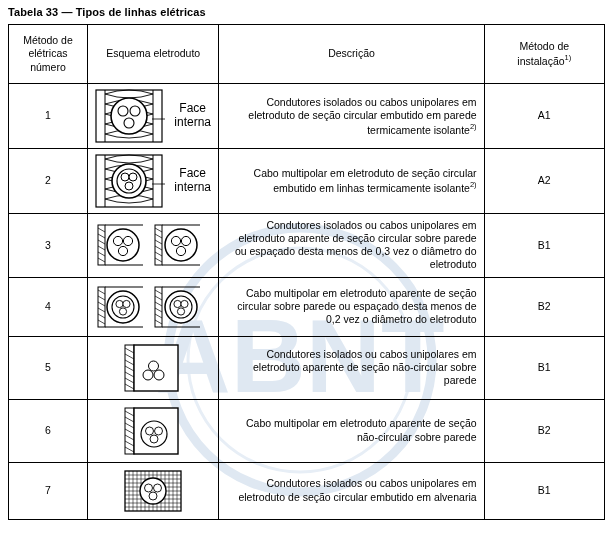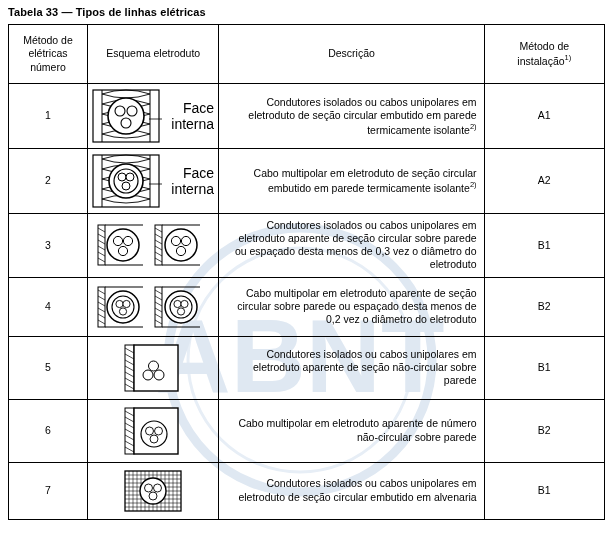--- a/index.html
+++ b/index.html
@@ -79,23 +79,23 @@
   sup { font-size: 7.5px; }
 
   
   .figwrap {
     display: flex;
     align-items: center;
     justify-content: center;
     gap: 3px;
   }
   .figlabel {
-    font-size: 14px;
+    font-size: 12px;
     line-height: 1.15;
-    text-align: right;
+    text-align: center;
     white-space: nowrap;
   }
   svg { display: block; }
 </style>
 </head>
 <body>
 
 <svg class="watermark" viewBox="0 0 300 300">
   <circle cx="150" cy="150" r="132" fill="none" stroke="#dfe8f2" stroke-width="9"></circle>
   <circle cx="150" cy="150" r="112" fill="none" stroke="#e7eef6" stroke-width="3"></circle>
@@ -176,21 +176,21 @@
               <circle cx="38" cy="23" r="4" fill="#ffffff" stroke="#000" stroke-width="1"></circle>
               <circle cx="34" cy="32" r="4" fill="#ffffff" stroke="#000" stroke-width="1"></circle>
               <line x1="57" y1="30" x2="70" y2="30" stroke="#000" stroke-width="0.8"></line>
             </svg>
             <div class="figlabel">
               <span>Face</span><br>
               <span>interna</span>
             </div>
           </div>
         </td>
-        <td class="desc"><span>Cabo multipolar em eletroduto de seção circular embutido em parede termicamente isolante</span><sup>2)</sup></td>
+        <td class="desc"><span>Cabo multipolar em eletroduto de seção circular embutido em linhas termicamente isolante</span><sup>2)</sup></td>
         <td class="ref">A2</td>
       </tr>
 
       <tr>
         <td class="num">3</td>
         <td class="fig">
           <div class="figwrap">
             <svg width="116" height="48" viewBox="0 0 116 48">
 
               <rect x="3" y="4" width="7" height="40" fill="#ffffff" stroke="#000" stroke-width="1"></rect>
@@ -318,21 +318,21 @@
                 <line x1="8" y1="42" x2="17" y2="47"></line>
               </g>
               <rect x="17" y="3" width="44" height="46" fill="#ffffff" stroke="#000" stroke-width="1.4"></rect>
               <circle cx="37" cy="29" r="13" fill="#ffffff" stroke="#000" stroke-width="1.2"></circle>
               <circle cx="32.5" cy="26" r="4" fill="#ffffff" stroke="#000" stroke-width="0.9"></circle>
               <circle cx="41.5" cy="26" r="4" fill="#ffffff" stroke="#000" stroke-width="0.9"></circle>
               <circle cx="37" cy="34" r="4" fill="#ffffff" stroke="#000" stroke-width="0.9"></circle>
             </svg>
           </div>
         </td>
-        <td class="desc"><span>Cabo multipolar em eletroduto aparente de número não-circular sobre parede</span></td>
+        <td class="desc"><span>Cabo multipolar em eletroduto aparente de seção não-circular sobre parede</span></td>
         <td class="ref">B2</td>
       </tr>
 
       <tr>
         <td class="num">7</td>
         <td class="fig">
           <div class="figwrap">
             <svg width="72" height="46" viewBox="0 0 72 46">
               <rect x="8" y="3" width="56" height="40" fill="#ffffff" stroke="#000" stroke-width="1.3"></rect>
               <g stroke="#000" stroke-width="0.55">

